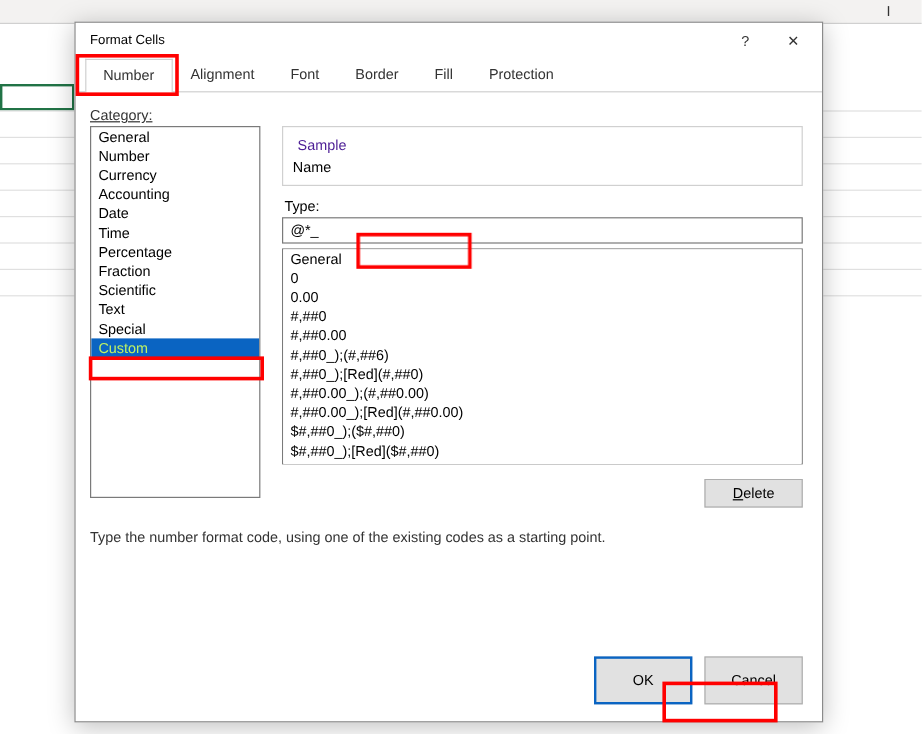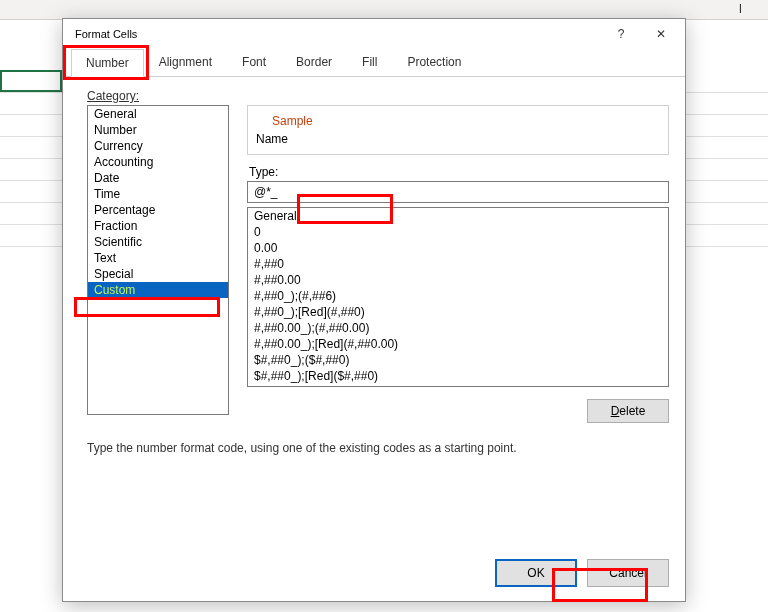--- a/index.html
+++ b/index.html
@@ -17,54 +17,54 @@
       background:#fff; border:1px solid #8a8a8a; box-shadow:0 4px 20px rgba(0,0,0,.25);
     }
     .titlebar { height:30px; display:flex; align-items:center; padding:0 4px 0 12px; }
     .titlebar .title { flex:1; font-size:11px; color:#000; }
     .titlebar .tb-btn { width:40px; height:28px; display:flex; align-items:center; justify-content:center; color:#333; }
 
     .tabs { display:flex; padding:0 8px; border-bottom:1px solid #d0d0d0; height:28px; align-items:flex-end; }
     .tab { padding:6px 14px; border:1px solid transparent; color:#333; }
     .tab.active { border:1px solid #d0d0d0; border-bottom:1px solid #fff; background:#fff; position:relative; top:1px; }
 
-    .body { padding:12px 16px 8px 24px; }
+    .body { padding:12px 16px 8px 12px; }
 
     .cat-label { text-decoration: underline; text-decoration-color:#333; color:#333; margin-bottom:2px; }
 
     .row { display:flex; gap:18px; }
 
     .category-box {
       width:142px; height:310px; border:1px solid #7a7a7a; background:#fff; overflow-y:scroll; padding:0;
     }
     .category-box .item { padding:1px 6px; color:#000; }
     .category-box .item.selected { background:#0a64c2; color:#bef264; }
 
     .right-col { flex:1; }
-    .samp-label { color:#c2410c; margin:2px 0 2px 16px; }
+    .samp-label { color:#4c1d95; margin:2px 0 2px 4px; }
     .sample-box { border:1px solid #d0d0d0; padding:6px 8px; margin-bottom:10px; }
     .sample-text { padding:2px 0; }
 
     .type-label { margin:0 0 2px 2px; }
     .type-input {
       width:100%; height:22px; border:1px solid #7a7a7a; padding:2px 6px; font-family:inherit;
     }
 
     .type-list {
       margin-top:4px; width:100%; height:180px; border:1px solid #7a7a7a; overflow-y:scroll; background:#fff;
     }
     .type-list .t-item { padding:1px 6px; color:#000; white-space:nowrap; }
 
     .delete-row { display:flex; justify-content:flex-end; margin-top:12px; }
     .delete-btn { width:82px; height:24px; border:1px solid #adadad; background:#e1e1e1; }
 
     .hint { margin-top:18px; color:#333; }
 
     .footer { position:absolute; bottom:14px; right:16px; display:flex; gap:10px; }
-    .btn { width:82px; height:28px; border:1px solid #adadad; background:#e1e1e1; }
+    .btn { width:82px; height:40px; border:1px solid #adadad; background:#e1e1e1; }
     .btn.ok { border:2px solid #0a64c2; }
 
     
     .hl { position:absolute; border:3px solid #ff0000; pointer-events:none; }
     .hl-tab { left:63px; top:45px; width:86px; height:35px; }
     .hl-type { left:297px; top:194px; width:96px; height:30px; }
     .hl-custom { left:74px; top:297px; width:146px; height:20px; }
     .hl-ok { left:552px; top:568px; width:96px; height:34px; }
 
     

